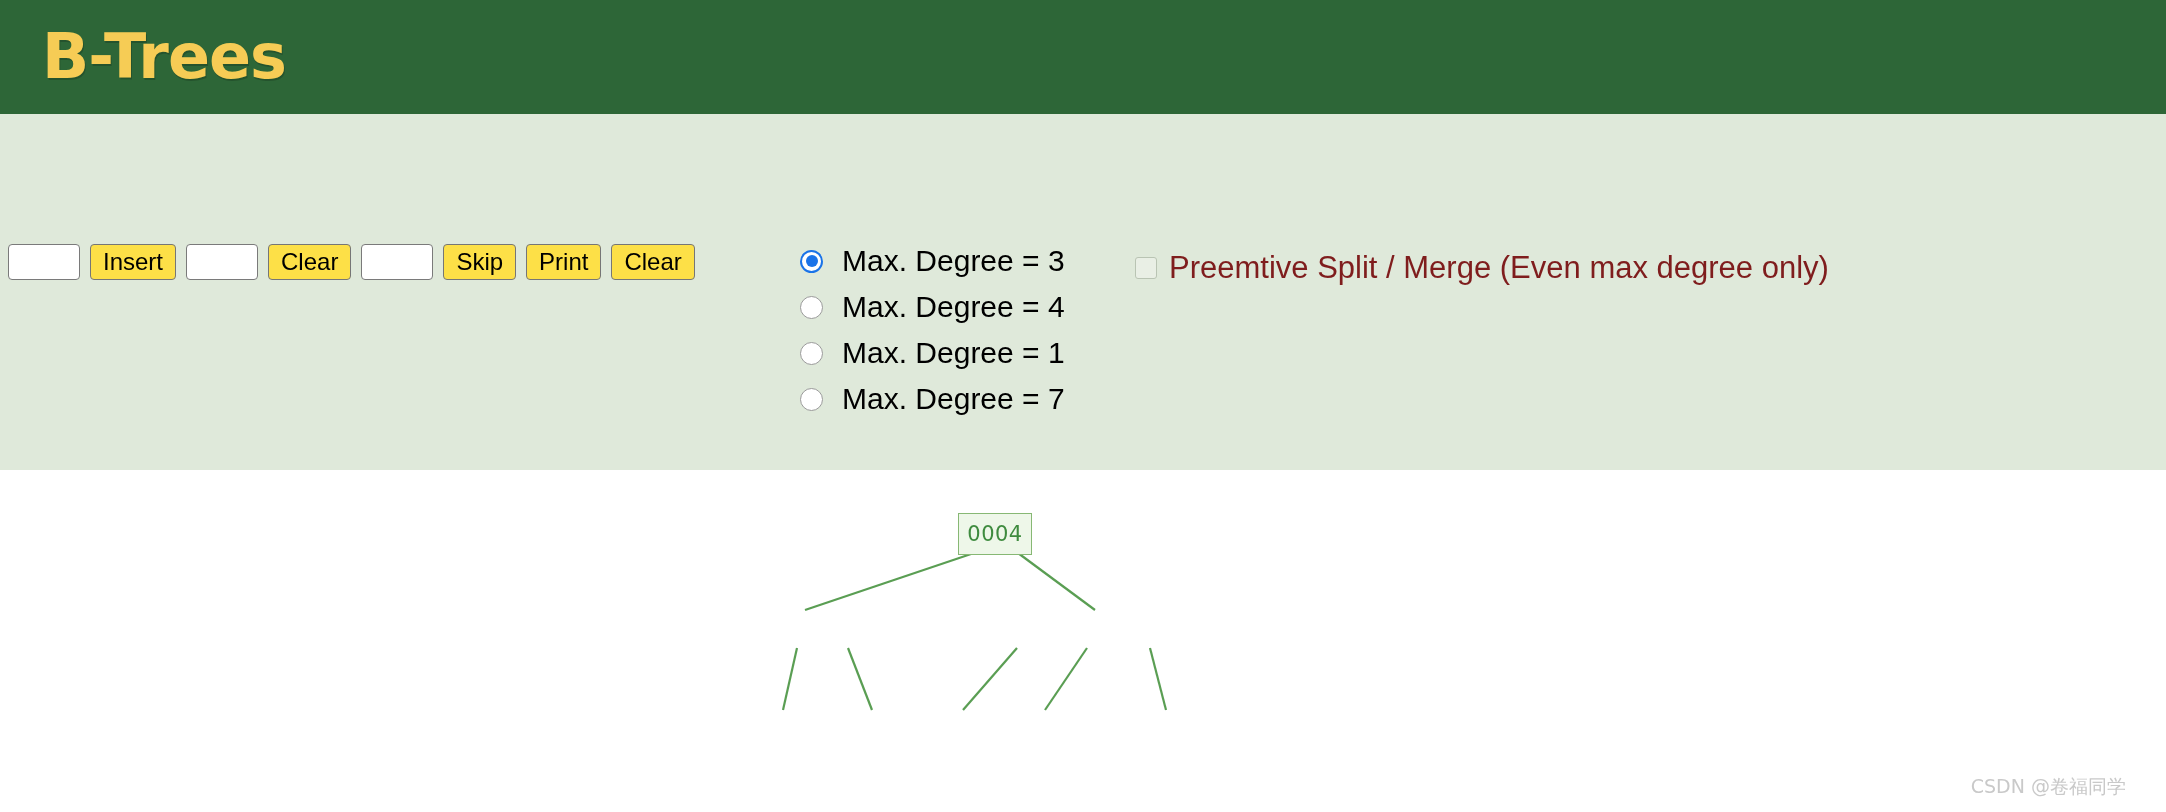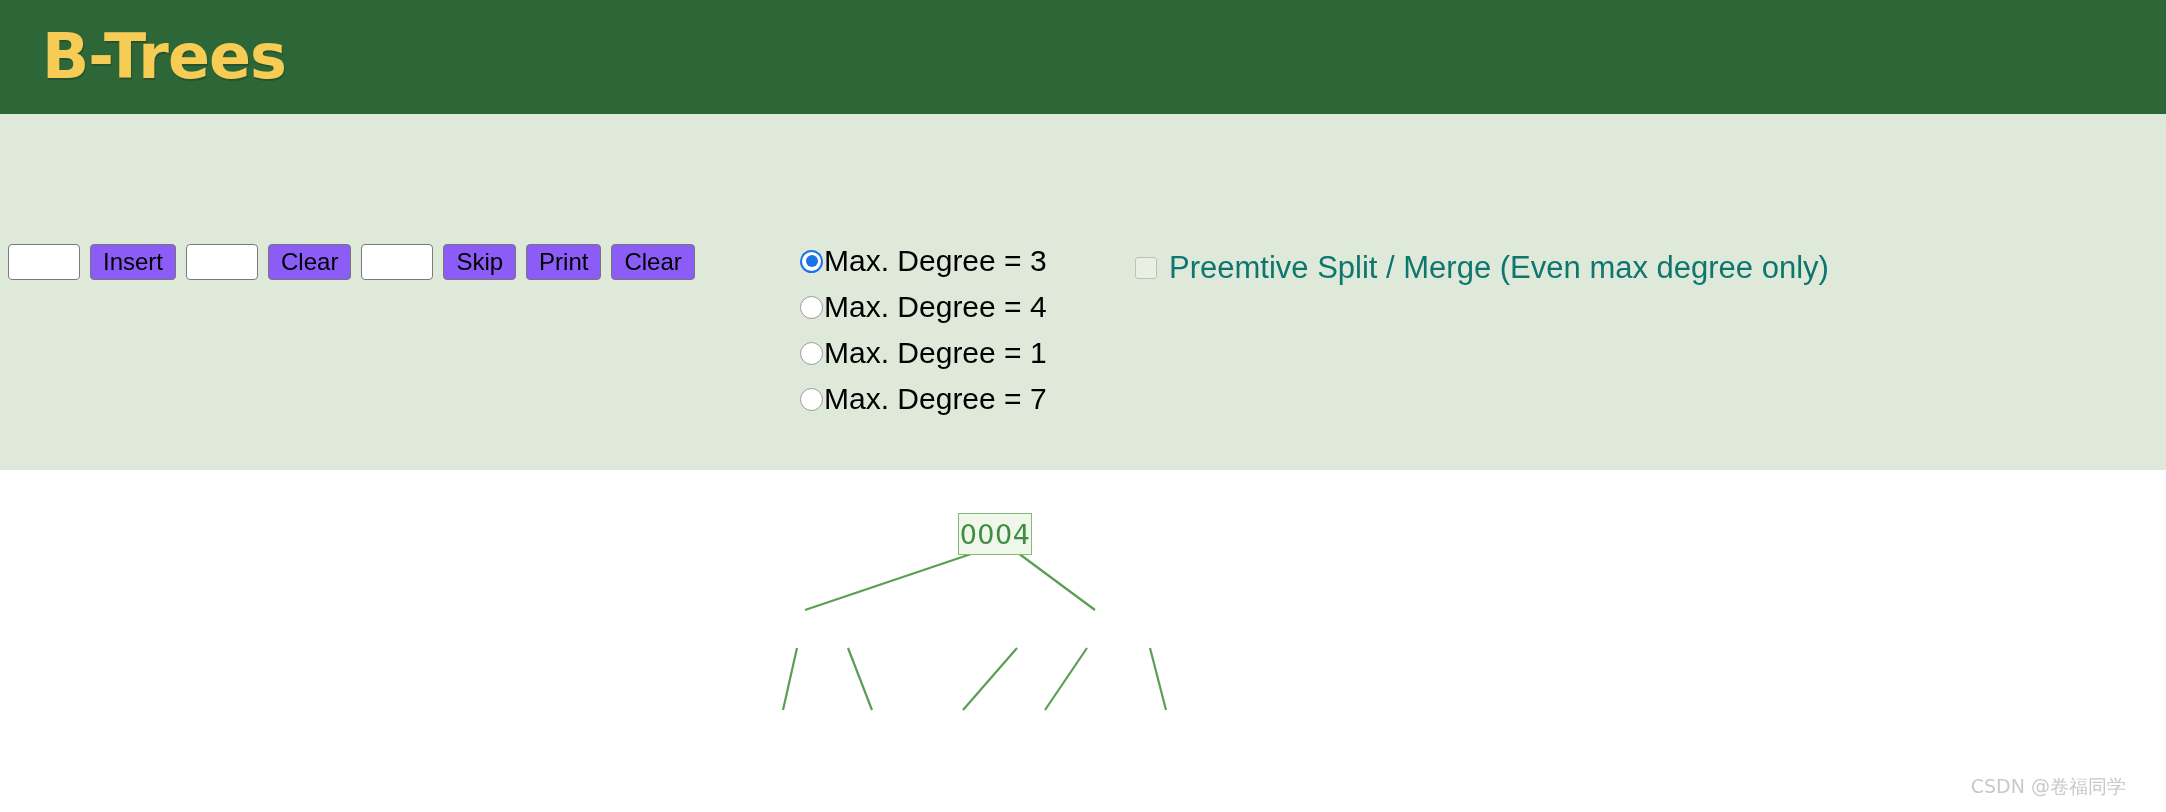--- a/index.html
+++ b/index.html
@@ -64,21 +64,21 @@
     padding: 2px 5px;
     outline: none;
     color: #000;
   }
 
   .btn {
     height: 36px;
     box-sizing: border-box;
     border: 1px solid #767676;
     border-radius: 4px;
-    background: #8b5cf6;
+    background: #fde047;
     font-family: "Liberation Sans", sans-serif;
     font-size: 24px;
     line-height: 1;
     color: #000000;
     padding: 0 12px;
     cursor: pointer;
     white-space: nowrap;
   }
   .btn.disabled {
     color: #a8a8a8;
@@ -90,21 +90,21 @@
   
   #degree-group {
     position: absolute;
     left: 800px;
     top: 124px;
   }
   .radio-row {
     display: flex;
     align-items: center;
     height: 46px;
-    gap: 1px;
+    gap: 19px;
   }
   .radio-mark {
     width: 23px;
     height: 23px;
     border-radius: 50%;
     box-sizing: border-box;
     border: 1px solid #9a9a9a;
     background: #ffffff;
     flex: 0 0 auto;
     position: relative;
@@ -144,21 +144,21 @@
     width: 22px;
     height: 22px;
     box-sizing: border-box;
     border: 1px solid #b9c4b3;
     border-radius: 3px;
     background: #e9efe5;
     flex: 0 0 auto;
   }
   #preemptive-label {
     font-size: 31px;
-    color: #0f766e;
+    color: #7f1d1d;
     white-space: nowrap;
     line-height: 1;
   }
 
   
   .ctl-row-2 {
     position: absolute;
     top: 378px;
     left: 8px;
     display: flex;
@@ -253,21 +253,21 @@
     box-sizing: border-box;
     background: #eef7e9;
     border: 1px solid #87b874;
     display: flex;
     align-items: center;
     justify-content: space-around;
     height: 42px;
   }
   .btree-key {
     font-family: "DejaVu Sans", sans-serif;
-    font-size: 27px;
+    font-size: 21px;
     color: #3f8b3f;
     line-height: 1;
     letter-spacing: 0.5px;
     text-align: right;
   }
 
   #watermark {
     position: absolute;
     right: 40px;
     bottom: 12px;

